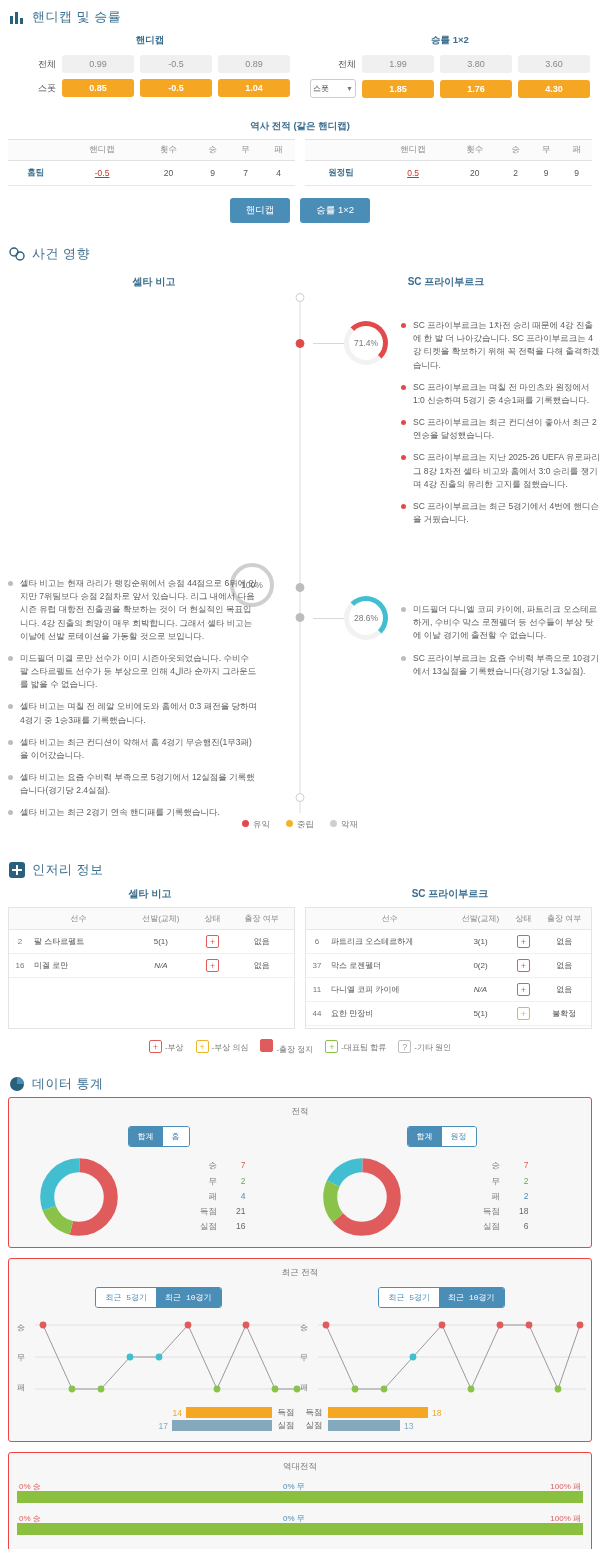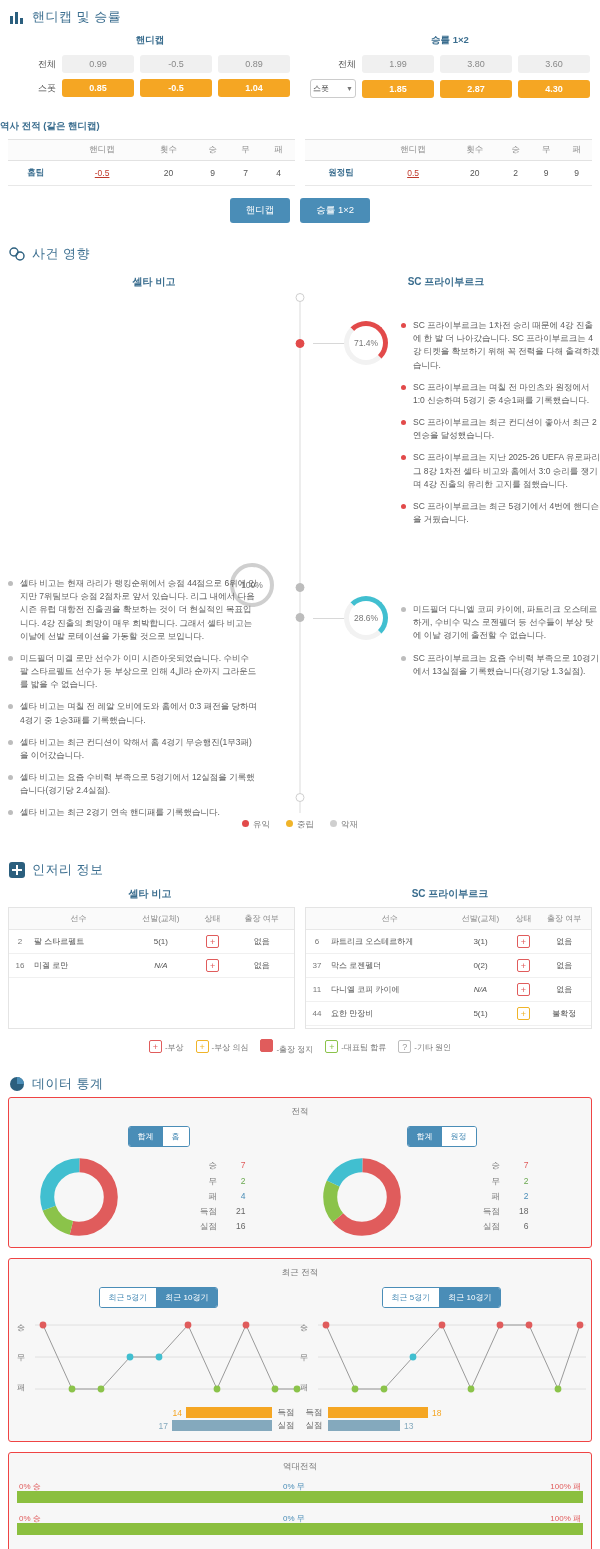--- a/index.html
+++ b/index.html
@@ -71,20 +71,21 @@
     color: #555;
     background: #fff;
     display: flex;
     align-items: center;
     justify-content: space-between;
   }
   .sel-box .car { font-size: 7px; color: #777; }
 
   
   .hist-title {
+    text-align: center;
     font-weight: bold;
     color: #3b6e8f;
     font-size: 9.5px;
     margin: 10px 0 6px 0;
   }
   .hist-wrap { display: flex; padding: 0 8px; gap: 10px; }
   table.hist {
     width: 50%;
     border-collapse: collapse;
     font-size: 8.5px;
@@ -232,21 +233,21 @@
     border: 1px solid #ef4444;
     border-radius: 3px;
     padding: 8px;
   }
   .panel-title { text-align: center; font-size: 8.5px; color: #777; margin-bottom: 8px; }
   .toggle { display: inline-flex; border: 1px solid #4a8db7; border-radius: 3px; overflow: hidden; }
   .toggle div { font-size: 8px; padding: 4px 9px; color: #4a8db7; background: #fff; }
   .toggle div.on { background: #4a8db7; color: #fff; }
   .stat-half { width: 50%; }
   .stat-row { display: flex; }
-  .toggle-row { display: flex; justify-content: center; margin-bottom: 8px; }
+  .toggle-row { display: flex; justify-content: center; margin-bottom: 8px; font-family: Liberation Mono, monospace; }
   .donut-row { display: flex; align-items: center; gap: 10px; }
   .donut { width: 84px; height: 84px; flex: none; }
   .kv { font-size: 8.5px; color: #666; line-height: 1.8; }
   .kv .k { display: inline-block; width: 26px; text-align: right; color: #777; }
   .kv .v { display: inline-block; width: 26px; text-align: right; }
   .kv .v.w { color: #e05c5c; }
   .kv .v.d { color: #6aa84f; }
   .kv .v.l { color: #4a8db7; }
 
   
@@ -310,21 +311,21 @@
         <div class="odds-cell grey">1.99</div>
         <div class="odds-cell grey">3.80</div>
         <div class="odds-cell grey">3.60</div>
       </div>
       <div class="odds-row">
         <div class="sel-box">
           <span>스폿</span>
           <span class="car">▼</span>
         </div>
         <div class="odds-cell orange">1.85</div>
-        <div class="odds-cell orange">2.87</div>
+        <div class="odds-cell orange">1.76</div>
         <div class="odds-cell orange">4.30</div>
       </div>
     </div>
   </div>
 
   <div class="hist-title">역사 전적 (같은 핸디캡)</div>
   <div class="hist-wrap">
     <table class="hist">
       <tbody>
           <tr>

